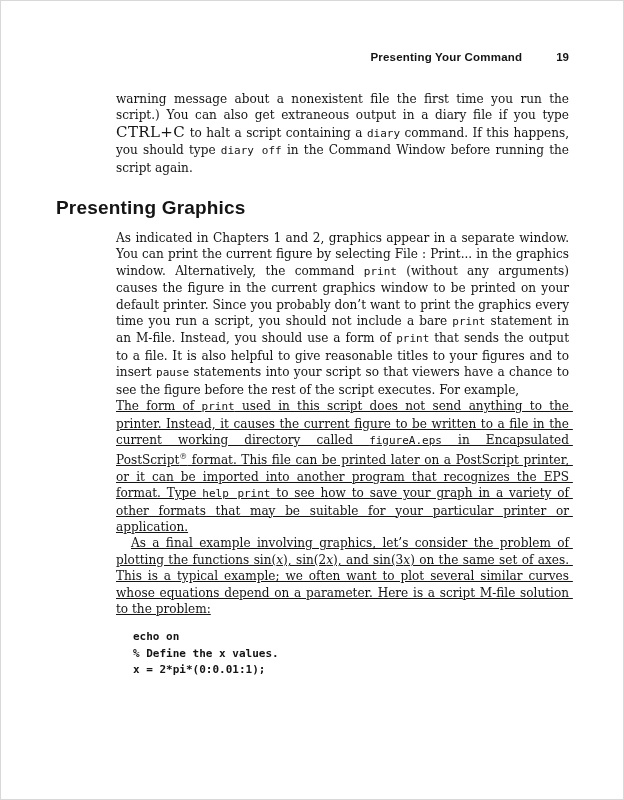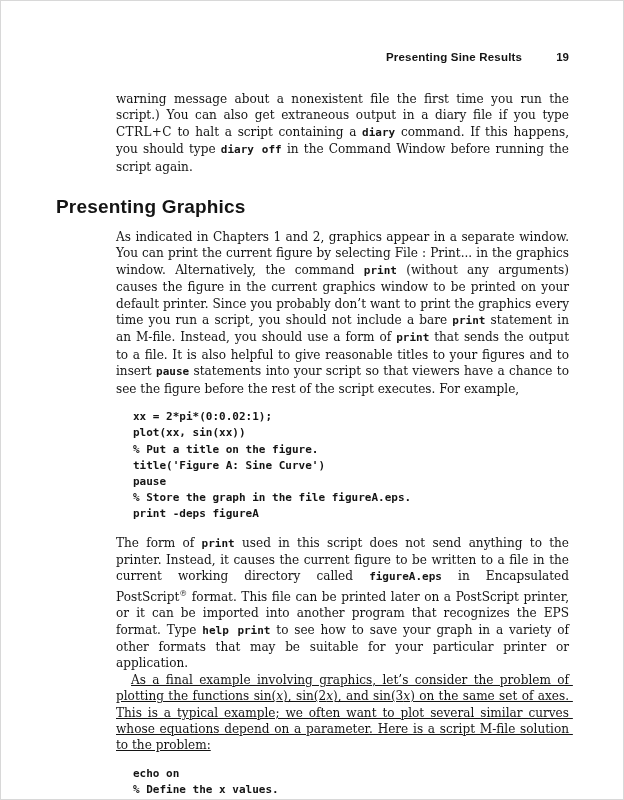--- a/index.html
+++ b/index.html
@@ -40,54 +40,47 @@
     font-size: 12.1px;
     line-height: 16.4px;
     text-align: justify;
     margin: 0;
   }
   .para.indent { text-indent: 15px; }
   .para + .para { margin-top: 0; text-decoration: underline; }
   .seg { white-space: pre-wrap; margin-top: 48px; }
   .seg.code {
     font-family: "DejaVu Sans Mono", "Liberation Mono", monospace;
-    font-weight: bold;
+    font-weight: normal;
     font-size: 11px;
   }
   .seg.bold { font-weight: normal; }
   .seg.italic { font-style: italic; }
-  .seg.smallcaps { font-size: 12px; letter-spacing: 0.4px; }
+  .seg.smallcaps { font-size: 15px; letter-spacing: 0.4px; }
   .seg.sup { font-size: 8px; vertical-align: super; }
   .code-block {
     font-family: "DejaVu Sans Mono", "Liberation Mono", monospace;
     font-weight: bold;
     font-size: 11px;
     line-height: 16.2px;
     margin: 12px 0 12px 17px;
     white-space: pre;
   }
 </style>
 </head>
 <body>
 
 <div class="page">
   <div class="running-head">
-    <span class="head-title">Presenting Sine Results</span>
+    <span class="head-title">Presenting Your Command</span>
     <span class="head-page">19</span>
   </div>
   <div>
       <p class="para"><span class="seg">warning message about a nonexistent file the first time you run the script.) You can also get extraneous output in a diary file if you type </span><span class="seg smallcaps">CTRL+C</span><span class="seg"> to halt a script containing a </span><span class="seg code">diary</span><span class="seg"> command. If this happens, you should type </span><span class="seg code">diary off</span><span class="seg"> in the Command Window before running the script again.</span></p>
       <h2 class="section-heading">Presenting Graphics</h2>
       <p class="para"><span class="seg">As indicated in Chapters 1 and 2, graphics appear in a separate window. You can print the current figure by selecting </span><span class="seg bold">File : Print...</span><span class="seg"> in the graphics window. Alternatively, the command </span><span class="seg code">print</span><span class="seg"> (without any arguments) causes the figure in the current graphics window to be printed on your default printer. Since you probably don’t want to print the graphics every time you run a script, you should not include a bare </span><span class="seg code">print</span><span class="seg"> statement in an M-file. Instead, you should use a form of </span><span class="seg code">print</span><span class="seg"> that sends the output to a file. It is also helpful to give reasonable titles to your figures and to insert </span><span class="seg code">pause</span><span class="seg"> statements into your script so that viewers have a chance to see the figure before the rest of the script executes. For example,</span></p>
-      <pre class="code-block">xx = 2*pi*(0:0.02:1);
-plot(xx, sin(xx))
-% Put a title on the figure.
-title('Figure A: Sine Curve')
-pause
-% Store the graph in the file figureA.eps.
-print -deps figureA</pre>
       <p class="para"><span class="seg">The form of </span><span class="seg code">print</span><span class="seg"> used in this script does not send anything to the printer. Instead, it causes the current figure to be written to a file in the current working directory called </span><span class="seg code">figureA.eps</span><span class="seg"> in Encapsulated PostScript</span><span class="seg sup">®</span><span class="seg"> format. This file can be printed later on a PostScript printer, or it can be imported into another program that recognizes the EPS format. Type </span><span class="seg code">help print</span><span class="seg"> to see how to save your graph in a variety of other formats that may be suitable for your particular printer or application.</span></p>
       <p class="para indent"><span class="seg">As a final example involving graphics, let’s consider the problem of plotting the functions sin(</span><span class="seg italic">x</span><span class="seg">), sin(2</span><span class="seg italic">x</span><span class="seg">), and sin(3</span><span class="seg italic">x</span><span class="seg">) on the same set of axes. This is a typical example; we often want to plot several similar curves whose equations depend on a parameter. Here is a script M-file solution to the problem:</span></p>
       <pre class="code-block">echo on
 % Define the x values.
 x = 2*pi*(0:0.01:1);</pre>
     </div>
 </div>
 
 </body></html>

